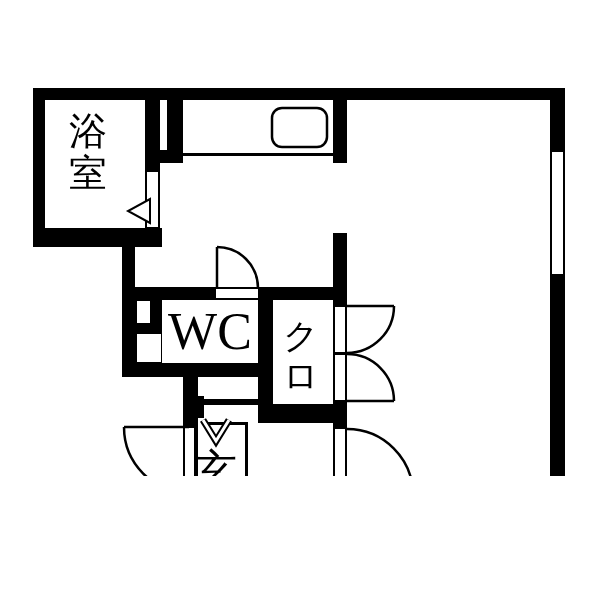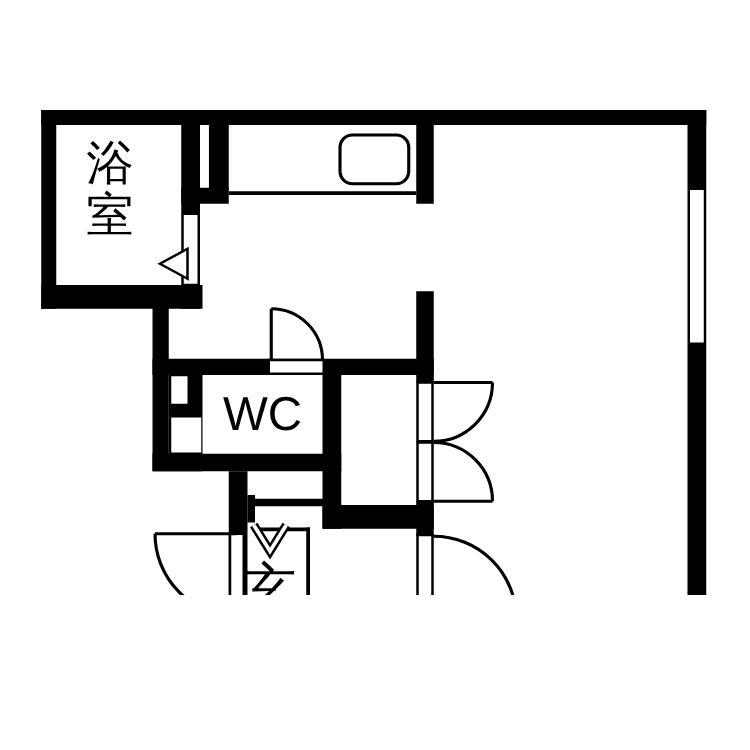--- a/index.html
+++ b/index.html
@@ -11,21 +11,21 @@
   .room-label {
     position:absolute; color:#000; text-align:center; white-space:nowrap;
     font-family:"Liberation Sans","DejaVu Sans",sans-serif;
   }
   .vlabel {
     white-space:normal; word-break:break-all;
   }
   #label-bathroom { left:66px;  top:110px; width:44px;  font-size:38px; line-height:42px; }
   #label-kitchen  { left:186px; top:172px; width:120px; font-size:46px; line-height:50px; }
   #label-western  { left:401px; top:272px; width:120px; font-size:46px; line-height:50px; }
-  #label-toilet   { left:150px; top:310px; width:120px; font-size:38px; line-height:44px; }
+  #label-toilet   { left:150px; top:310px; width:120px; font-size:52px; line-height:44px;font-family:Liberation Serif, serif; }
   #label-closet   { left:282px; top:316px; width:38px;  font-size:35px; line-height:40px; }
   #label-entrance { left:156px; top:448px; width:120px; font-size:42px; line-height:44px; }
 </style>
 </head>
 <body>
 
 <div id="stage">
 
   <svg id="plan-svg" width="600" height="600" viewBox="0 0 600 600">
 
@@ -102,14 +102,15 @@
 
     <polygon points="150,199 150,223 128,211" fill="#ffffff" stroke="#000000" stroke-width="2"></polygon>
     <g fill="none">
       <path d="M203,420 L216,441 L229,420" stroke="#000000" stroke-width="7"></path>
       <path d="M203,420 L216,441 L229,420" stroke="#ffffff" stroke-width="3"></path>
     </g>
   </svg>
 
   <div id="label-bathroom" class="room-label vlabel">浴室</div>
   <div id="label-toilet" class="room-label">WC</div>
+  <div id="label-closet" class="room-label vlabel">クロ</div>
   <div id="label-entrance" class="room-label">玄</div>
 </div>
 
 </body></html>

